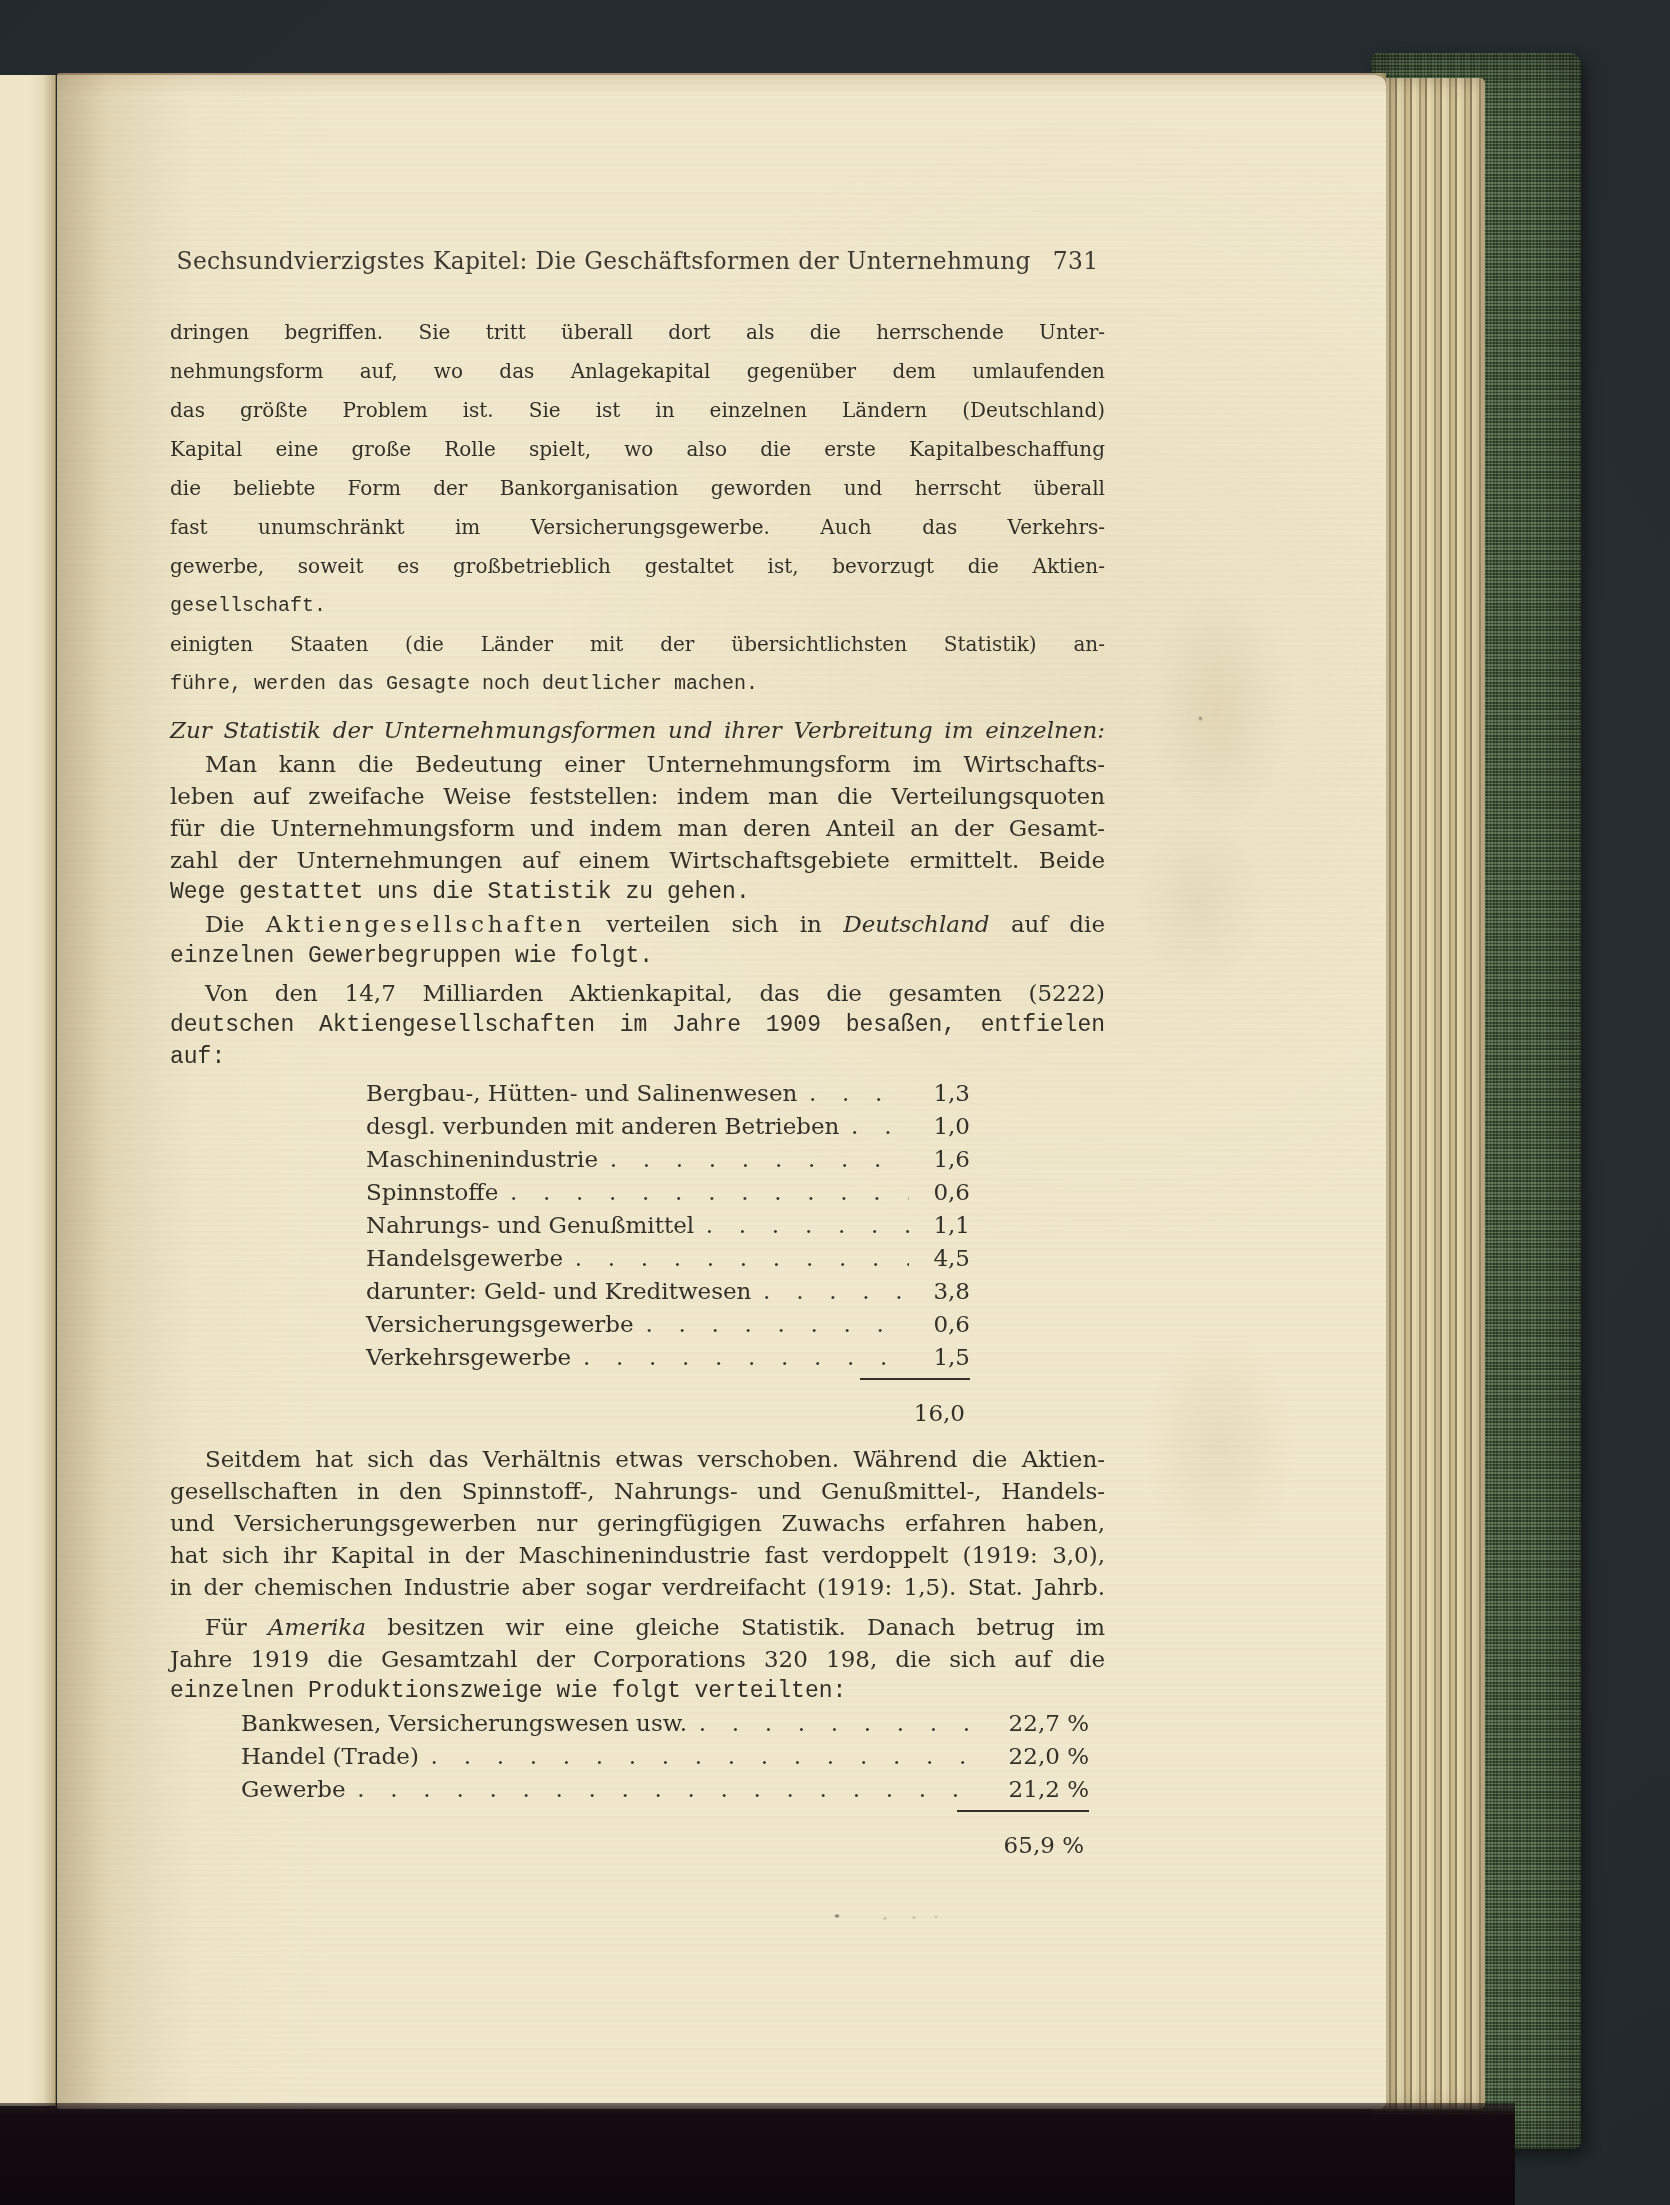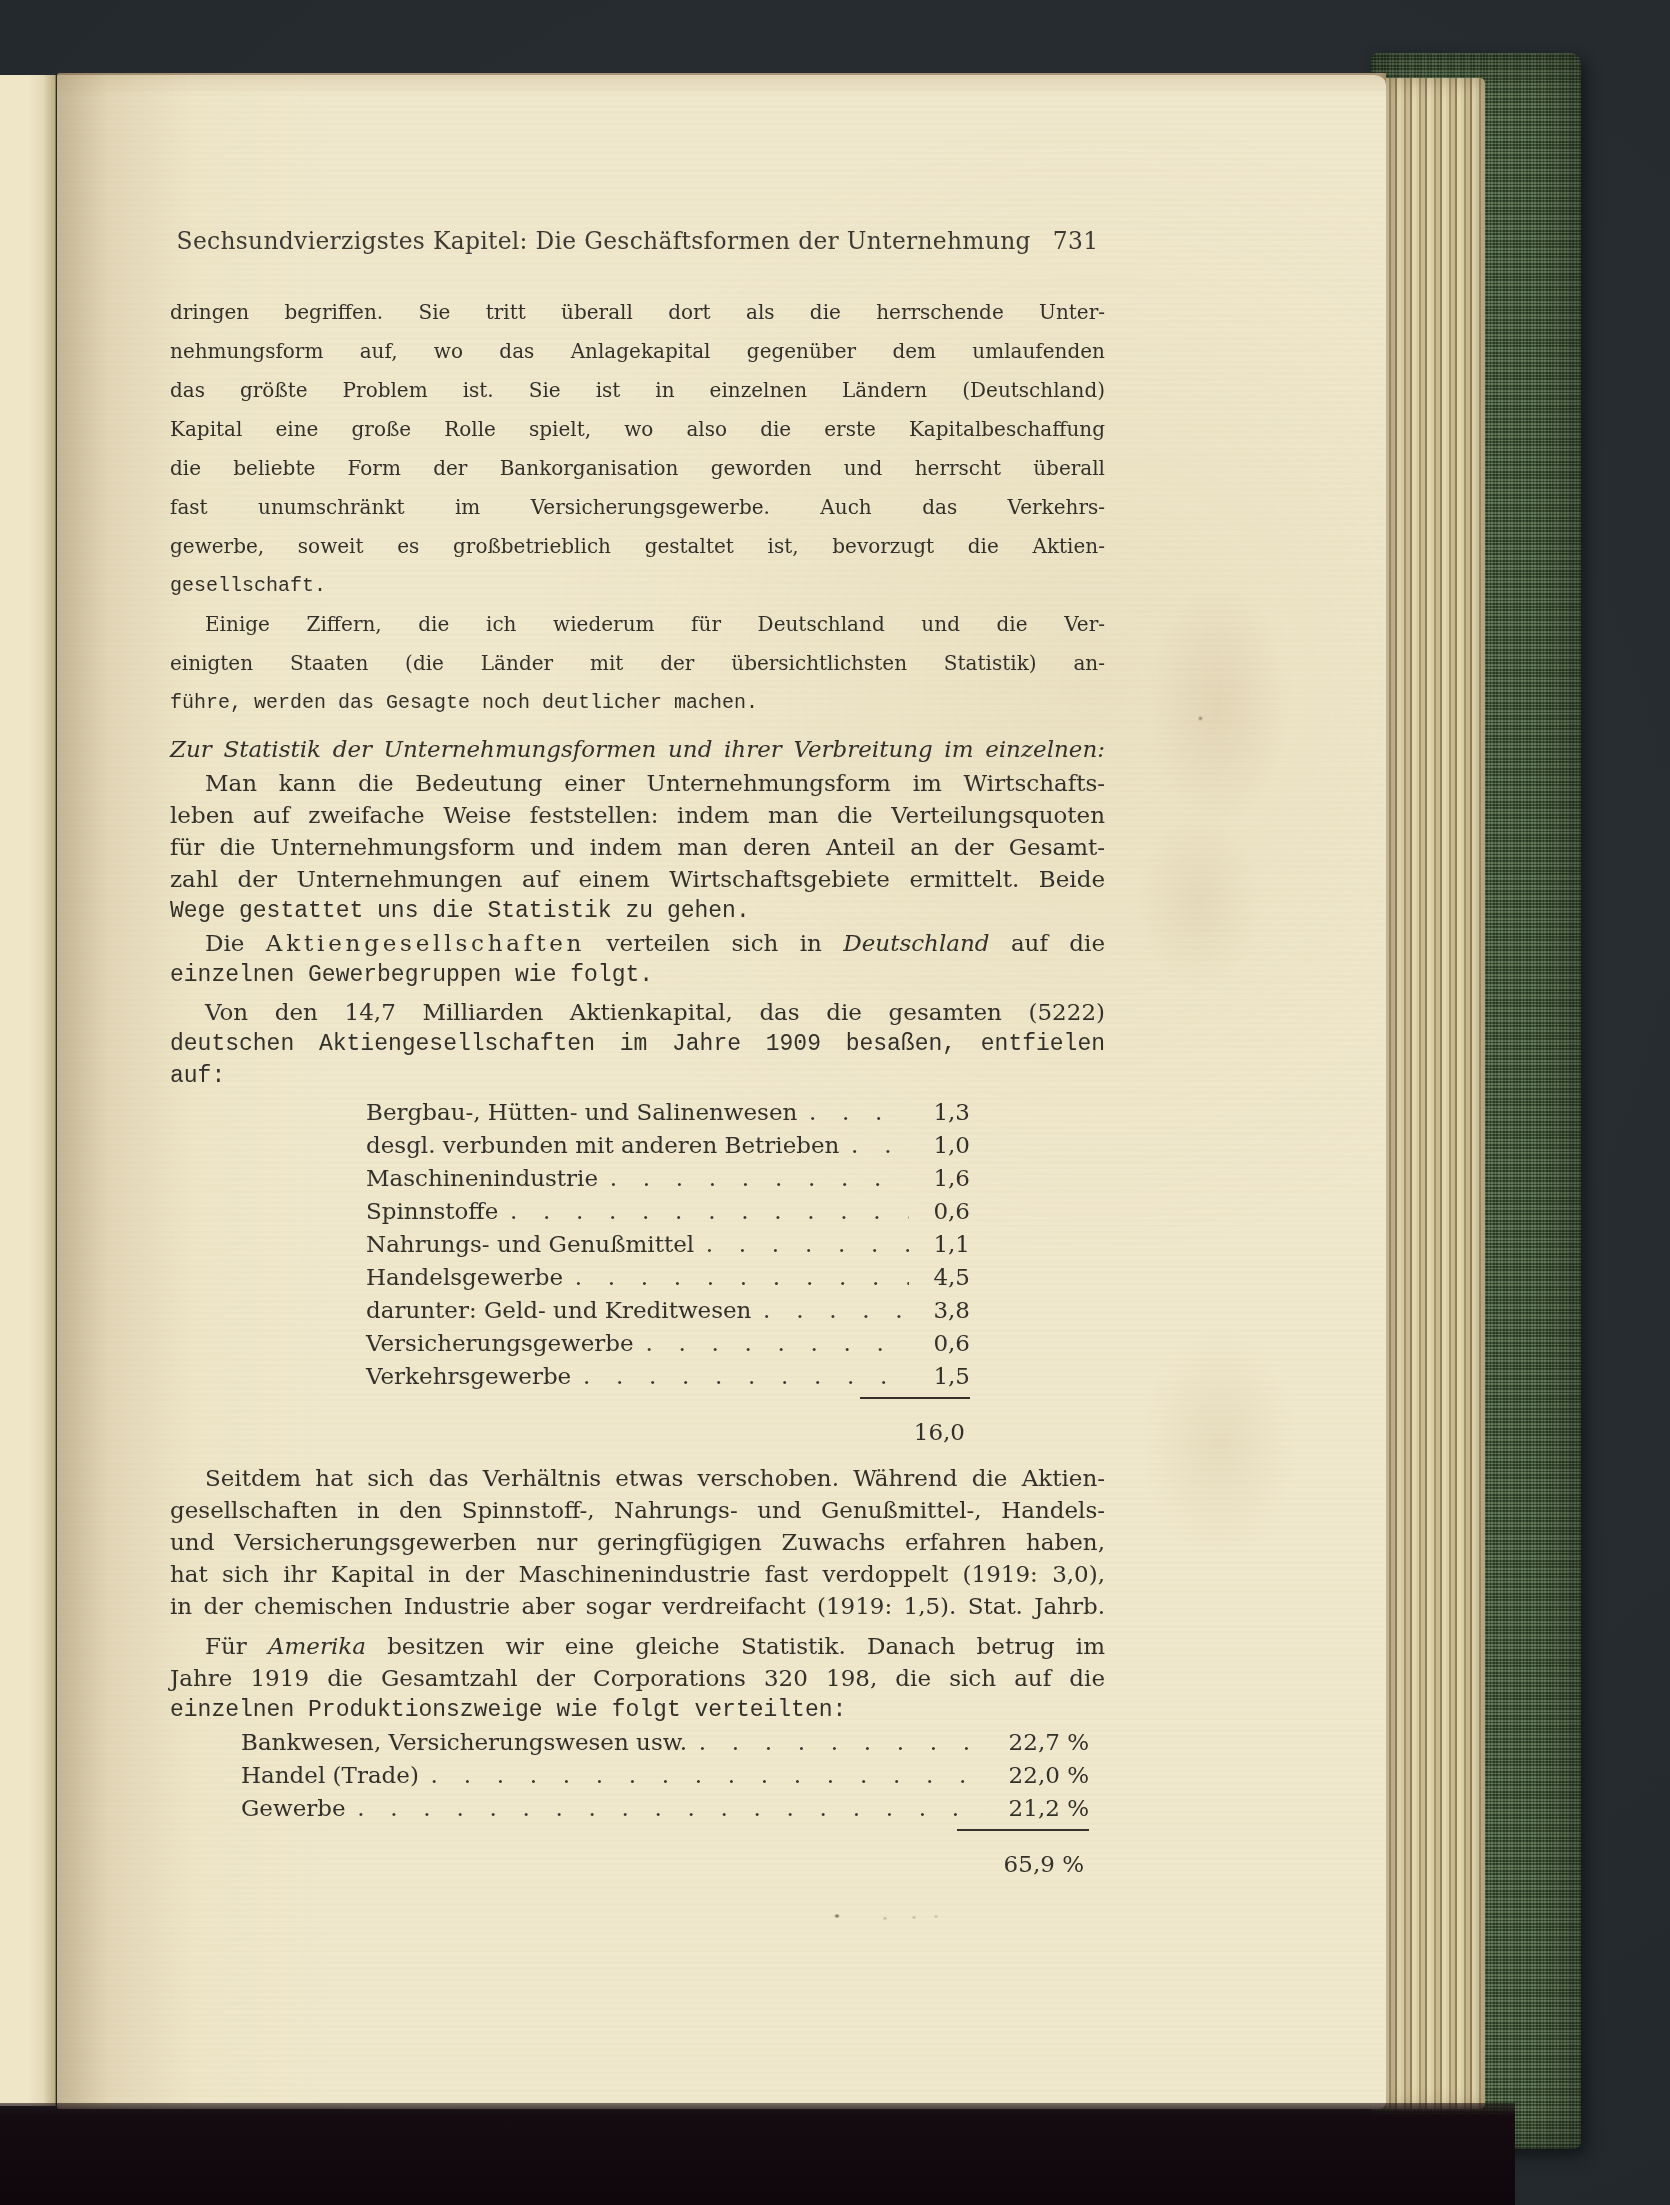--- a/index.html
+++ b/index.html
@@ -58,21 +58,21 @@
     position:absolute;left:0;top:2103px;width:1515px;height:103px;
     background:linear-gradient(180deg, rgba(22,12,17,.55) 0, #150b10 13.4px, #0e070b 100%);
   }
   
   .textcol{
     position:absolute;left:170px;top:227px;width:935px;
     color:#33302a;
   }
   .runhead{
     display:flex;justify-content:center;align-items:baseline;gap:22px;
-    font-size:23.4px;line-height:28px;color:#3e3a33;letter-spacing:0.3px;white-space:nowrap;
+    font-size:23.4px;line-height:28px;color:#3e3a33;letter-spacing:0.3px;white-space:nowrap;margin-top:20px;
   }
   .para{margin:0;}
   .bl{font-size:20px;line-height:39px;text-align:justify;text-align-last:justify;}
   .sl{font-size:23px;line-height:32px;text-align:justify;text-align-last:justify;}
   .last{text-align-last:left;font-family:Liberation Mono, monospace;}
   .ind{text-indent:35px;}
   .it{font-style:italic;}
   .sperr{letter-spacing:3.8px;}
   #para1{margin-top:38px;}
   #heading{margin-top:11px;}
@@ -134,21 +134,20 @@
       <div class="bl">nehmungsform auf, wo das Anlagekapital gegenüber dem umlaufenden</div>
       <div class="bl">das größte Problem ist. Sie ist in einzelnen Ländern (Deutschland)</div>
       <div class="bl">Kapital eine große Rolle spielt, wo also die erste Kapitalbeschaffung</div>
       <div class="bl">die beliebte Form der Bankorganisation geworden und herrscht überall</div>
       <div class="bl">fast unumschränkt im Versicherungsgewerbe. Auch das Verkehrs-</div>
       <div class="bl">gewerbe, soweit es großbetrieblich gestaltet ist, bevorzugt die Aktien-</div>
       <div class="bl last">gesellschaft.</div>
     </div>
 
     <div class="para" id="para2">
-      <div class="bl ind">Einige Ziffern, die ich wiederum für Deutschland und die Ver-</div>
       <div class="bl">einigten Staaten (die Länder mit der übersichtlichsten Statistik) an-</div>
       <div class="bl last">führe, werden das Gesagte noch deutlicher machen.</div>
     </div>
 
     <div class="para" id="heading">
       <div class="sl it">Zur Statistik der Unternehmungsformen und ihrer Verbreitung im einzelnen:</div>
     </div>
 
     <div class="para" id="para3">
       <div class="sl ind">Man kann die Bedeutung einer Unternehmungsform im Wirtschafts-</div>

